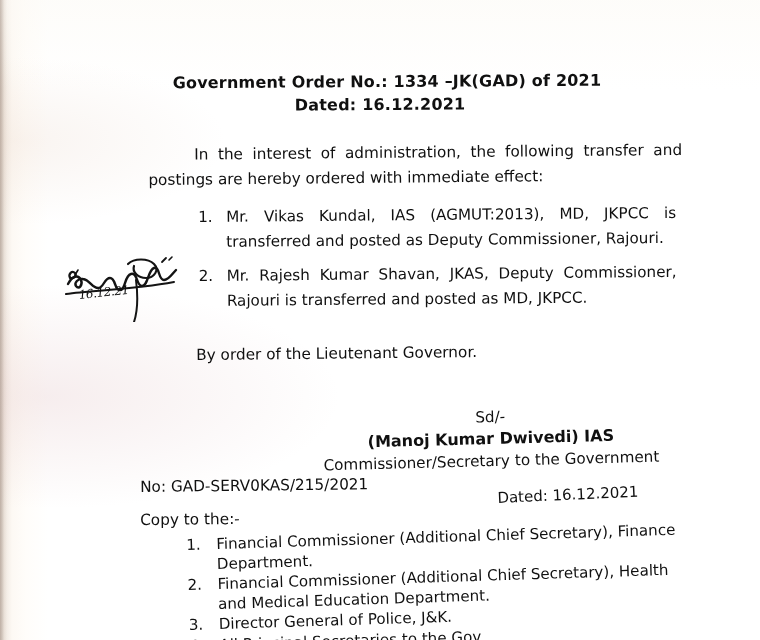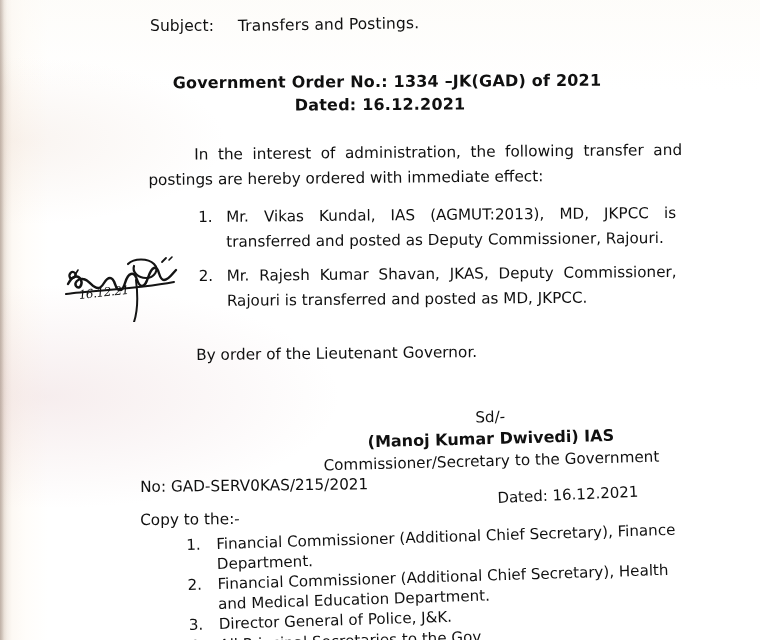--- a/index.html
+++ b/index.html
@@ -233,23 +233,20 @@
   }
 </style>
 </head>
 <body>
 
 <div class="page"></div>
 <div class="edge-strip"></div>
 
 <div class="content">
 
-  <div class="tb" id="subject-row">
-    <span class="label">Subject:</span><span class="value">Transfers and Postings.</span>
-  </div>
 
   <div class="tb" id="order-heading">
     <span class="ln1">Government Order No.:  1334 –JK(GAD) of 2021</span>
     <span class="ln2">Dated:  16.12.2021</span>
   </div>
 
   <div class="tb" id="intro-para">In the interest of administration, the following transfer and postings are hereby ordered with immediate effect:</div>
 
   <ul id="transfer-list">
     <li>

